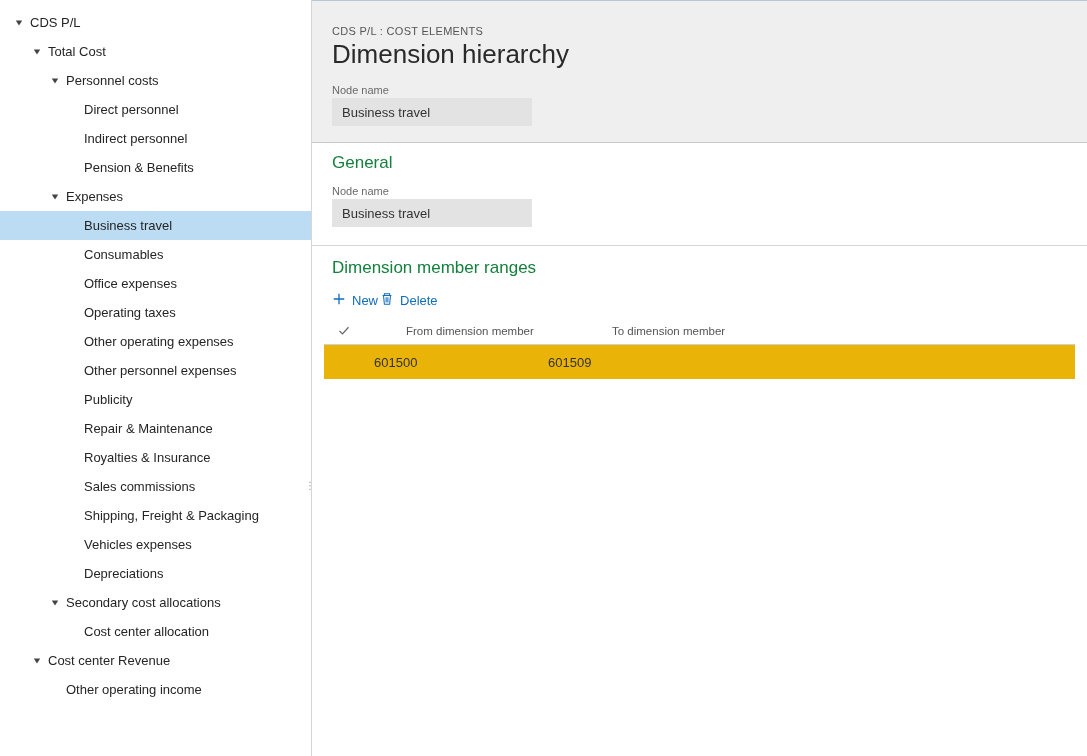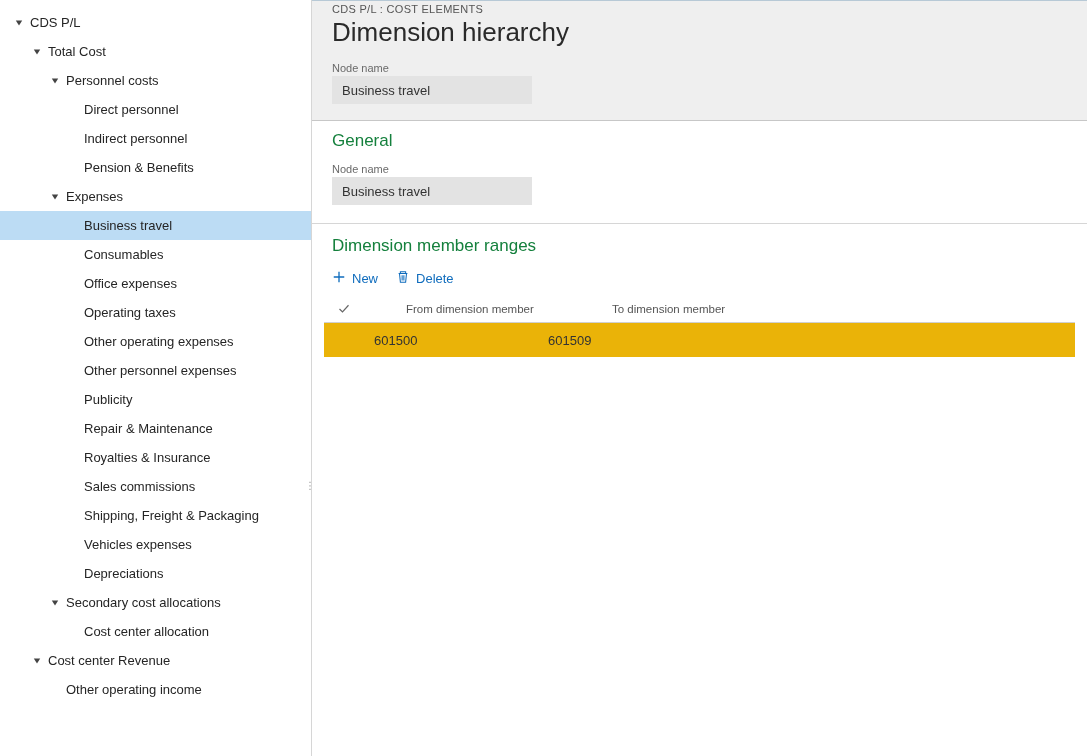--- a/index.html
+++ b/index.html
@@ -60,21 +60,21 @@
     .detail-panel {
       flex: 1;
       display: flex;
       flex-direction: column;
       background: #fff;
     }
     .header-area {
       background: #efefef;
       border-top: 1px solid #b7c9d6;
       border-bottom: 1px solid #c7c7c7;
-      padding: 2px 20px 16px 20px;
+      padding: 24px 20px 16px 20px;
     }
     .breadcrumb {
       font-size: 11px;
       color: #555;
       letter-spacing: 0.3px;
       margin-bottom: 2px;
     }
     .page-title {
       font-size: 26px;
       font-weight: 300;
@@ -102,21 +102,21 @@
     .section-header {
       font-size: 17px;
       font-weight: 400;
       color: #15803d;
       padding: 10px 20px 6px 20px;
     }
     .section-body { padding: 6px 20px 18px 20px; }
 
     .toolbar {
       display: flex;
-      gap: 18px;
+      gap: 2px;
       padding: 8px 20px;
     }
     .tb-btn {
       display: inline-flex;
       align-items: center;
       gap: 6px;
       color: #0f6cbd;
       cursor: pointer;
       font-size: 13px;
     }

